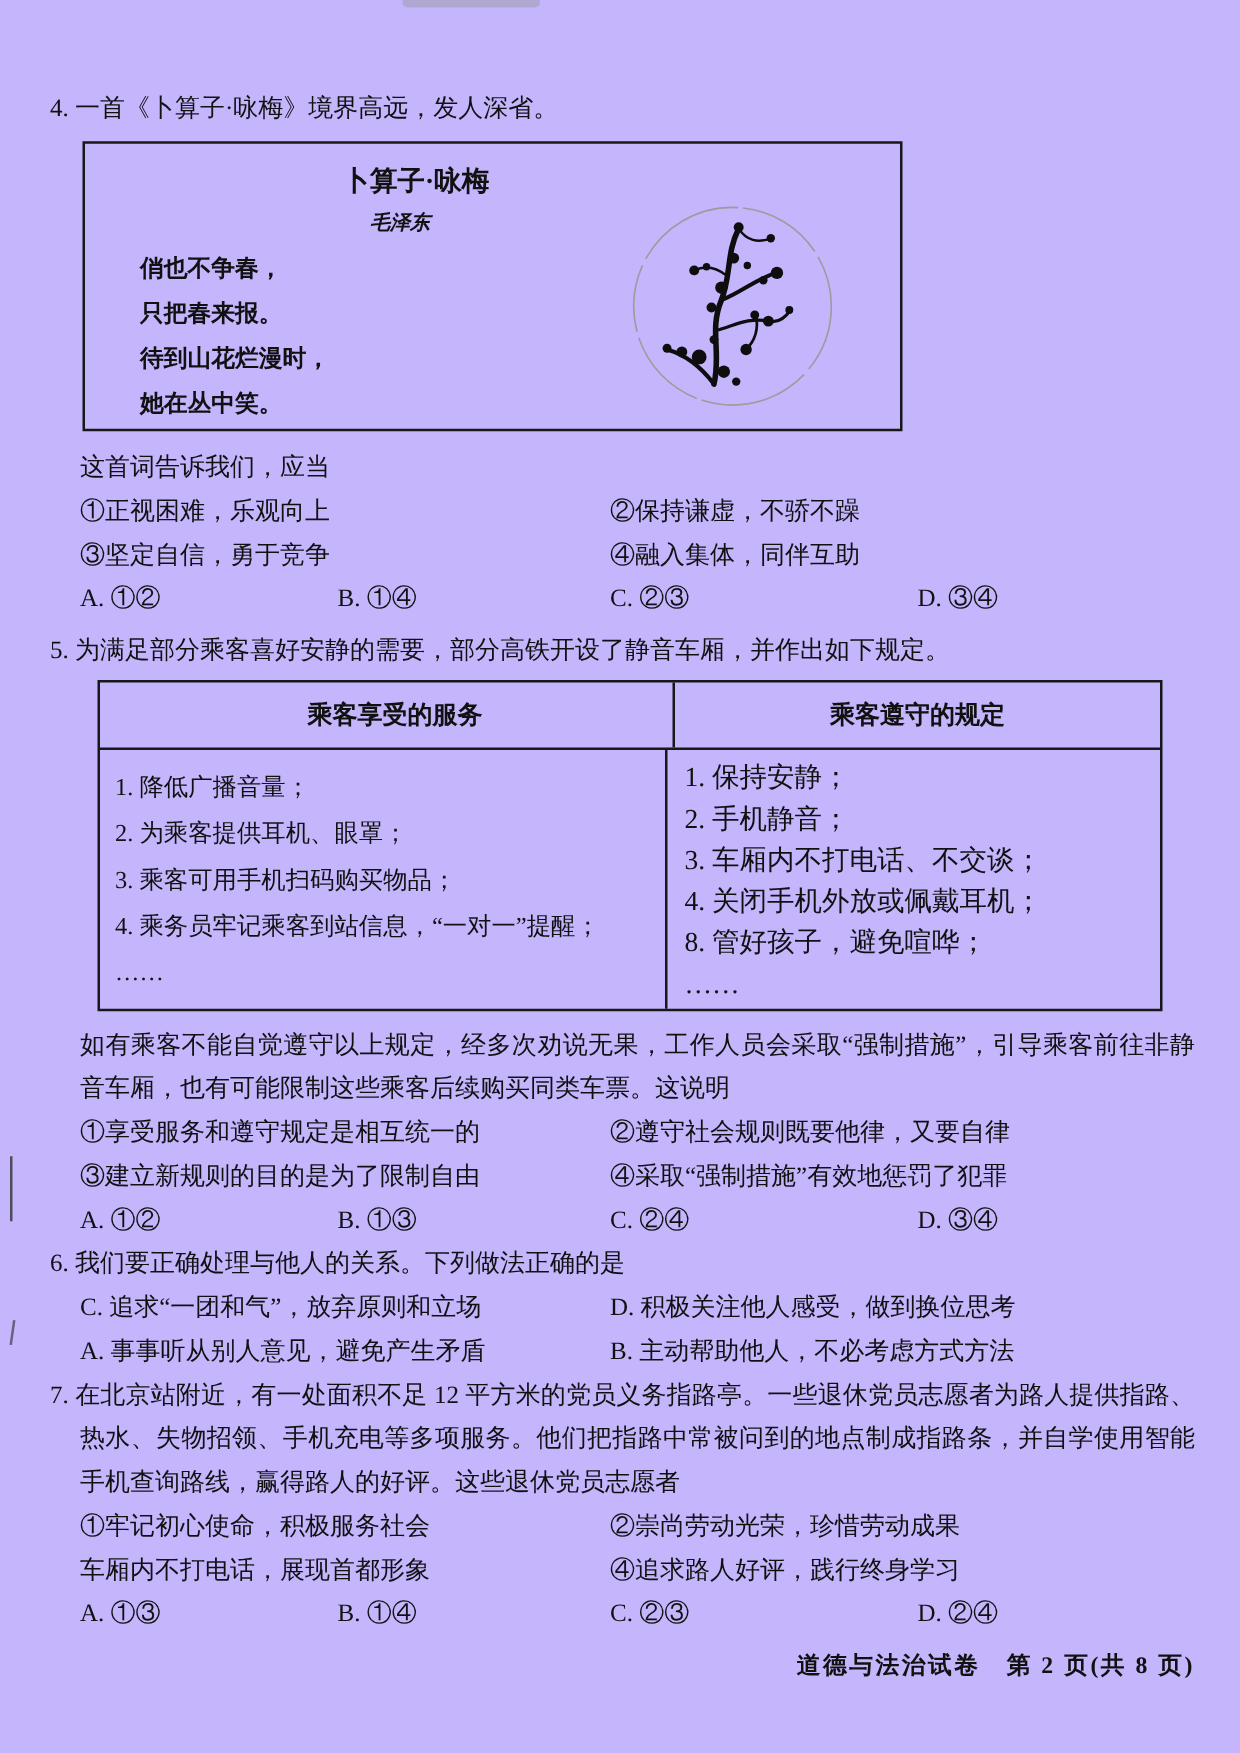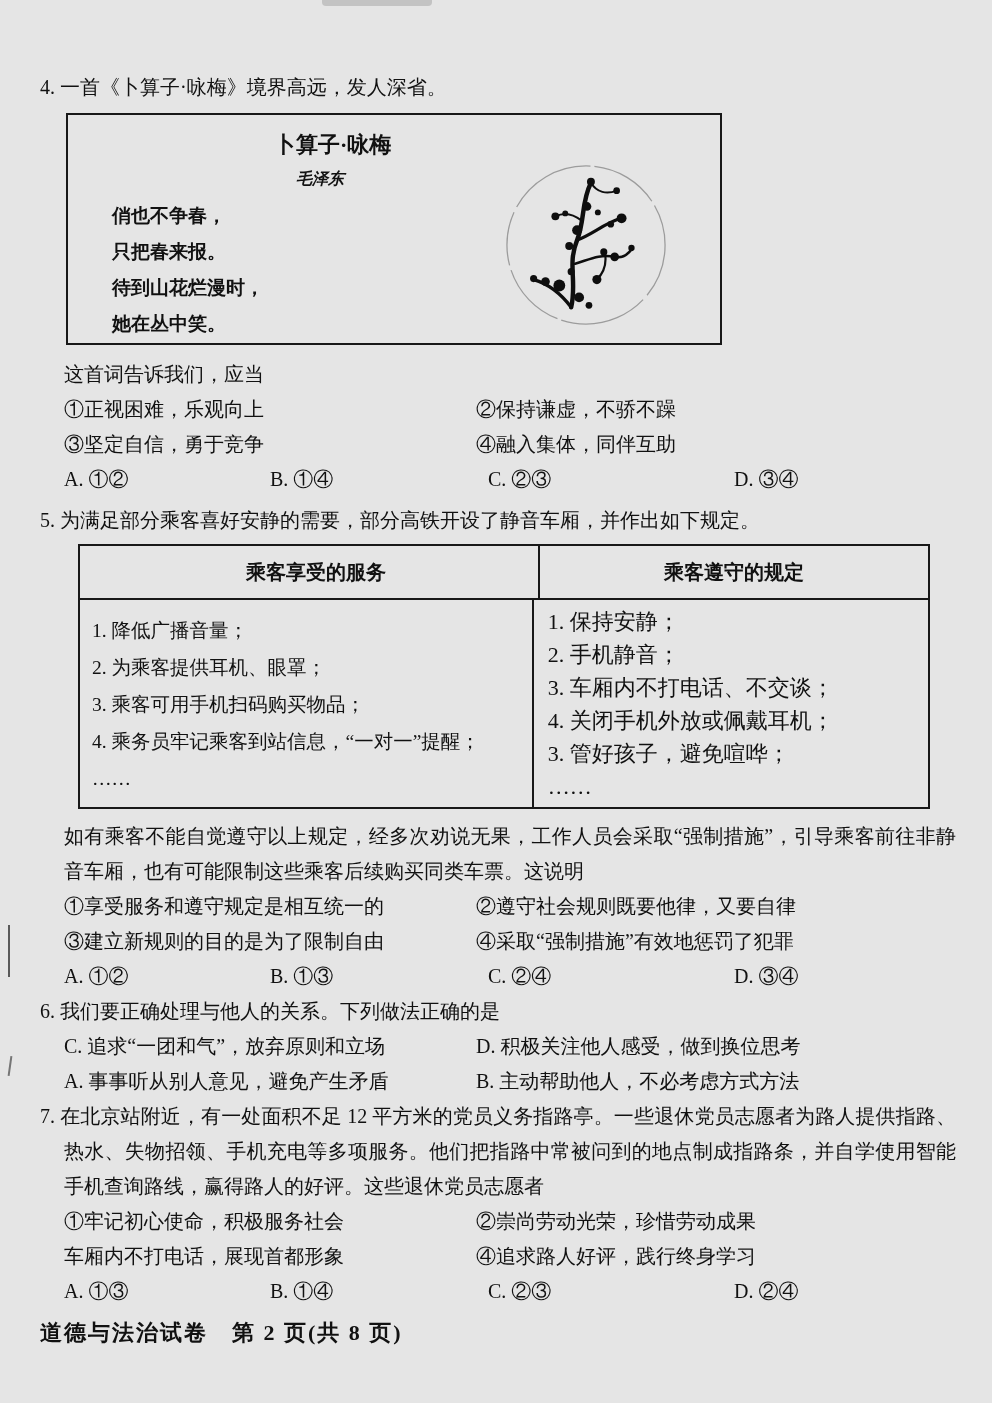--- a/index.html
+++ b/index.html
@@ -1,20 +1,20 @@
 <!DOCTYPE html>
 <html lang="zh"><head>
 <meta charset="utf-8">
 <style>
   html,body{margin:0;padding:0;}
   body{
     width:992px;height:1403px;background:#ffffff;overflow:hidden;
     font-family:"Liberation Serif","DejaVu Serif",serif;color:#111;
   }
-  .page{position:relative;width:992px;height:1403px;background:#e5e5e5;}
+  .page{position:relative;width:992px;height:1403px;background:#c4b5fd;}
   
   .artifact-top{position:absolute;left:322px;top:0;width:110px;height:6px;
     background:#9a9a9a;opacity:.45;border-radius:0 0 4px 4px;}
   .artifact-line{position:absolute;left:8px;top:925px;width:2px;height:52px;
     background:#2a2a2a;opacity:.75;}
   .artifact-tick{position:absolute;left:9px;top:1056px;width:2px;height:20px;
     background:#2a2a2a;opacity:.6;transform:rotate(8deg);}
   .content{position:absolute;left:0;top:0;width:992px;
     padding:70px 36px 0 40px;box-sizing:border-box;font-size:20px;line-height:35px;}
   .hang{padding-left:24px;text-indent:-24px;}
@@ -22,40 +22,40 @@
   
   .poem-box{position:relative;margin:8px 0 0 26px;width:656px;height:232px;
     border:2px solid #181818;box-sizing:border-box;font-weight:600;}
   .poem-title{margin:16px 0 0 206px;font-size:22px;font-weight:700;line-height:28px;}
   .poem-author{margin:6px 0 6px 228px;font-size:16px;line-height:27px;font-style:italic;}
   .poem-cols{display:flex;padding-left:44px;font-size:19px;}
   .poem-col{line-height:36px;}
   .poem-col.left{width:285px;}
   .poem-illustration{position:absolute;right:50px;top:46px;width:168px;height:168px;}
   
-  .items-row{display:flex;padding-left:24px;}
+  .items-row{display:flex;padding-left:24px;gap:12px;}
   .items-row .item-left{width:412px;flex:none;}
   .items-row .item-right{flex:1;}
   
   .choices{display:grid;grid-template-columns:206px 218px 246px 1fr;padding-left:24px;}
   
   .svc-table{margin:6px 0 0 38px;width:852px;border:2px solid #181818;box-sizing:border-box;}
   .svc-head{display:flex;border-bottom:2px solid #181818;padding-left:14px;}
   .svc-head .th{height:52px;display:flex;align-items:center;justify-content:center;
     font-weight:700;font-size:20px;}
   .svc-body{display:flex;}
   .col-l{width:53.5%;border-right:2px solid #181818;box-sizing:border-box;}
   .col-r{width:46.5%;box-sizing:border-box;}
   .svc-body .col-l{padding:12px 8px 6px 12px;line-height:37px;font-size:19.5px;}
   .svc-body .col-r{padding:5px 8px 4px 14px;line-height:33px;font-size:22px;}
   .mt6{margin-top:6px;}
   .mt10{margin-top:10px;}
   .mt12{margin-top:12px;}
   
-  .footer{margin-top:12px;text-align:left;font-size:22px;font-weight:600;
+  .footer{margin-top:12px;text-align:right;font-size:19px;font-weight:600;
     letter-spacing:2px;line-height:24px;}
 </style>
 </head>
 <body>
 
 <div class="page">
 
   <div class="artifact-top"></div>
   <div class="artifact-line"></div>
   <div class="artifact-tick"></div>
@@ -143,21 +143,21 @@
             <div>2. 为乘客提供耳机、眼罩；</div>
             <div>3. 乘客可用手机扫码购买物品；</div>
             <div>4. 乘务员牢记乘客到站信息，“一对一”提醒；</div>
             <div>……</div>
           </div>
           <div class="col-r">
             <div>1. 保持安静；</div>
             <div>2. 手机静音；</div>
             <div>3. 车厢内不打电话、不交谈；</div>
             <div>4. 关闭手机外放或佩戴耳机；</div>
-            <div>3. 管好孩子，避免喧哗；</div>
+            <div>8. 管好孩子，避免喧哗；</div>
             <div>……</div>
           </div>
         </div>
       </div>
 
       <div class="justify mt10" style="padding-left:24px;">如有乘客不能自觉遵守以上规定，经多次劝说无果，工作人员会采取“强制措施”，引导乘客前往非静音车厢，也有可能限制这些乘客后续购买同类车票。这说明</div>
       <div class="items-row">
         <span class="item-left">①享受服务和遵守规定是相互统一的</span>
         <span class="item-right">②遵守社会规则既要他律，又要自律</span>
       </div>

